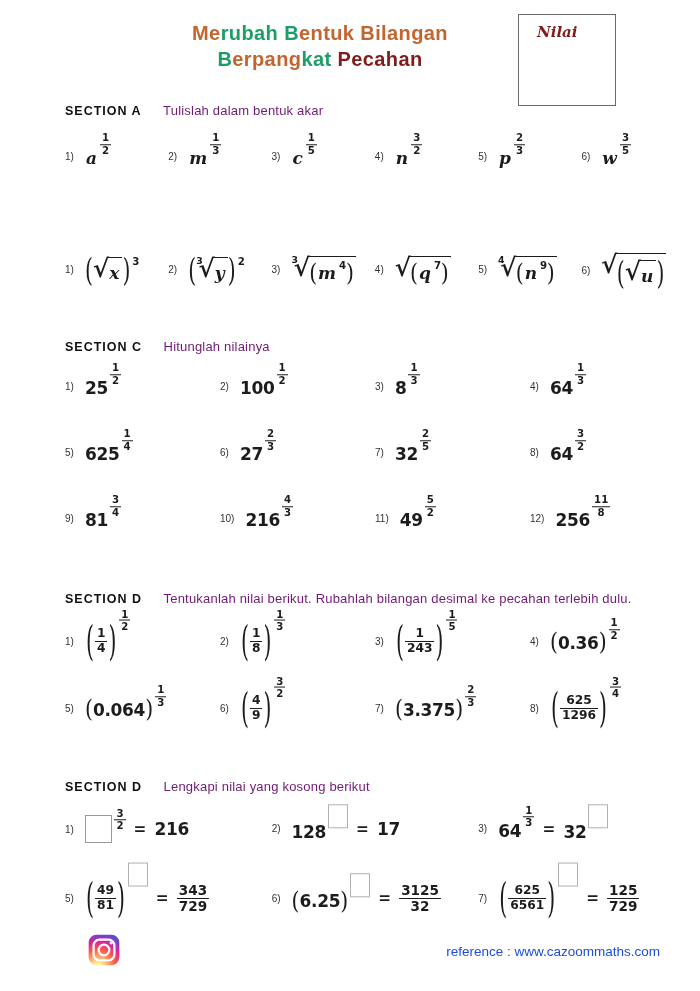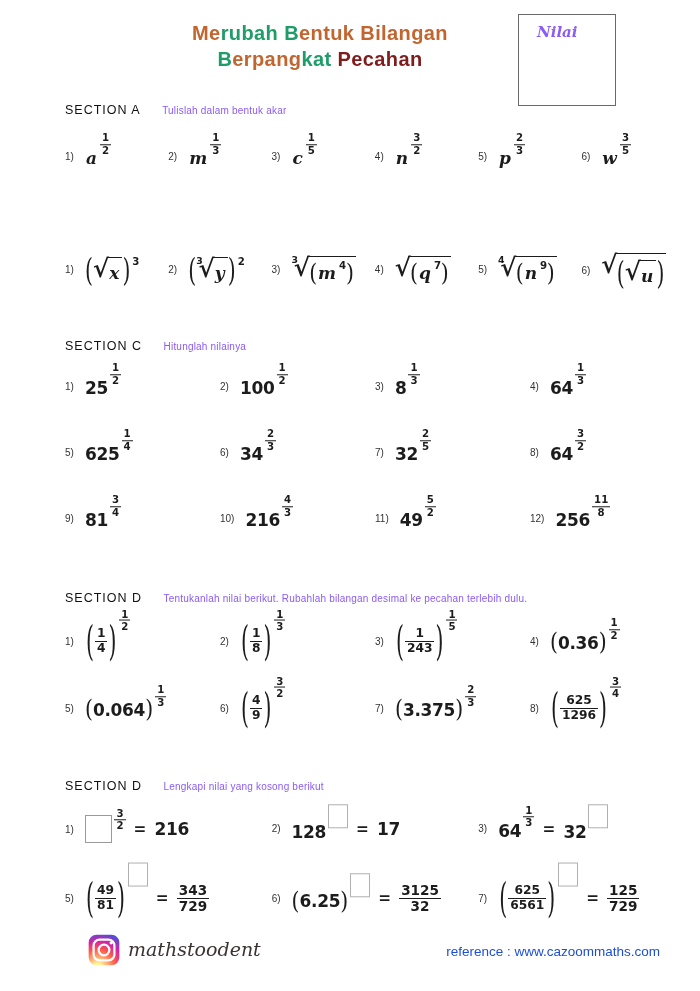--- a/index.html
+++ b/index.html
@@ -7,26 +7,26 @@
         font-family:"Liberation Sans",sans-serif;color:#1b1b1b;padding-left:40px;}
 
   
   .title{position:absolute;top:20px;left:100px;width:440px;text-align:center;
          font-weight:bold;font-size:20px;line-height:26px;letter-spacing:.4px;}
   .subtitle{position:absolute;top:82px;left:100px;width:440px;text-align:center;
             font-weight:bold;font-size:13px;letter-spacing:.2px;}
   .score-box{position:absolute;top:14px;left:518px;width:96px;height:90px;
              border:1.5px solid #6a6a6a;background:#fff;}
   .score-box .lbl{font-family:"DejaVu Serif",serif;font-style:italic;font-weight:bold;
-                  font-size:15px;margin:8px 0 0 18px;display:inline-block;color:#8b5cf6;}
+                  font-size:15px;margin:8px 0 0 18px;display:inline-block;color:#7f1d1d;}
 
   
   .sec-h{position:absolute;left:65px;right:20px;font-size:12.5px;white-space:nowrap;}
-  .sec-h .sl{font-weight:normal;letter-spacing:1px;color:#111;}
-  .sec-h .si{margin-left:18px;font-size:10px;color:#8b5cf6;letter-spacing:.2px;margin-top:48px;}
+  .sec-h .sl{font-weight:bold;letter-spacing:1px;color:#111;}
+  .sec-h .si{margin-left:18px;font-size:13px;color:#701a75;letter-spacing:.2px;margin-top:48px;}
 
   
   .qrow{position:absolute;left:65px;width:620px;display:flex;align-items:center;}
   .qrow.cols6 > .item{width:16.66%;}
   .qrow.cols4 > .item{width:25%;}
   .qrow.cols3 > .item{width:33.33%;}
   .item{display:flex;align-items:center;}
   .qnum{font-size:10px;color:#333;margin-right:11px;flex:none;}
 
   
@@ -352,21 +352,21 @@
                 <span class="fnum">1</span>
                 <span class="fden">4</span>
               </span></span>
           </span>
         </span>
       </div>
       <div class="item">
         <span class="qnum">6)</span>
         <span class="mexpr">
           <span class="mpow">
-            <span class="mnum">34</span>
+            <span class="mnum">27</span>
             <span class="mexp"><span class="mfrac">
                 <span class="fnum">2</span>
                 <span class="fden">3</span>
               </span></span>
           </span>
         </span>
       </div>
       <div class="item">
         <span class="qnum">7)</span>
         <span class="mexpr">
@@ -727,17 +727,16 @@
           <stop offset="0.45" stop-color="#fd5949"></stop>
           <stop offset="0.65" stop-color="#d6249f"></stop>
           <stop offset="0.95" stop-color="#285AEB"></stop>
         </radialGradient>
       </defs>
       <rect x="0.5" y="0.5" width="23" height="23" rx="6" fill="url(#igg)"></rect>
       <rect x="4.2" y="4.2" width="15.6" height="15.6" rx="4.5" fill="none" stroke="#ffffff" stroke-width="1.7"></rect>
       <circle cx="12" cy="12" r="4" fill="none" stroke="#ffffff" stroke-width="1.7"></circle>
       <circle cx="17.4" cy="6.6" r="1.25" fill="#ffffff"></circle>
     </svg>
-    <span class="handle">mathstoodent</span>
     <span class="reference">reference : www.cazoommaths.com</span>
   </div>
 
 </div>
 
 </body></html>

